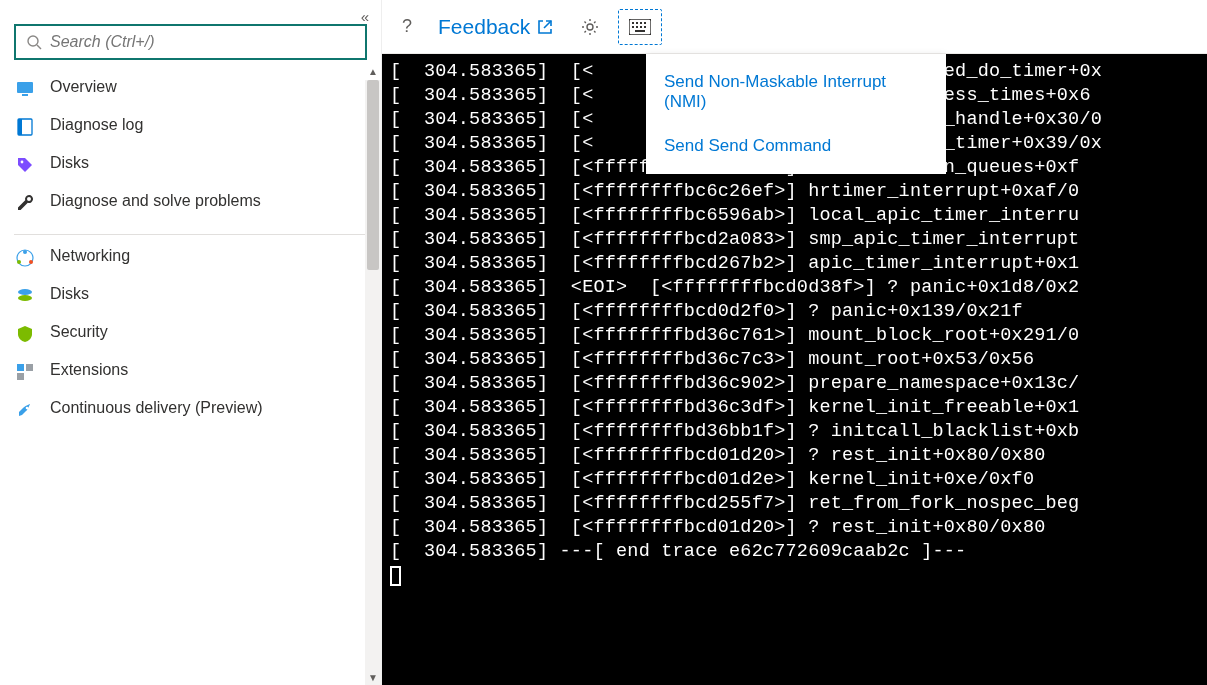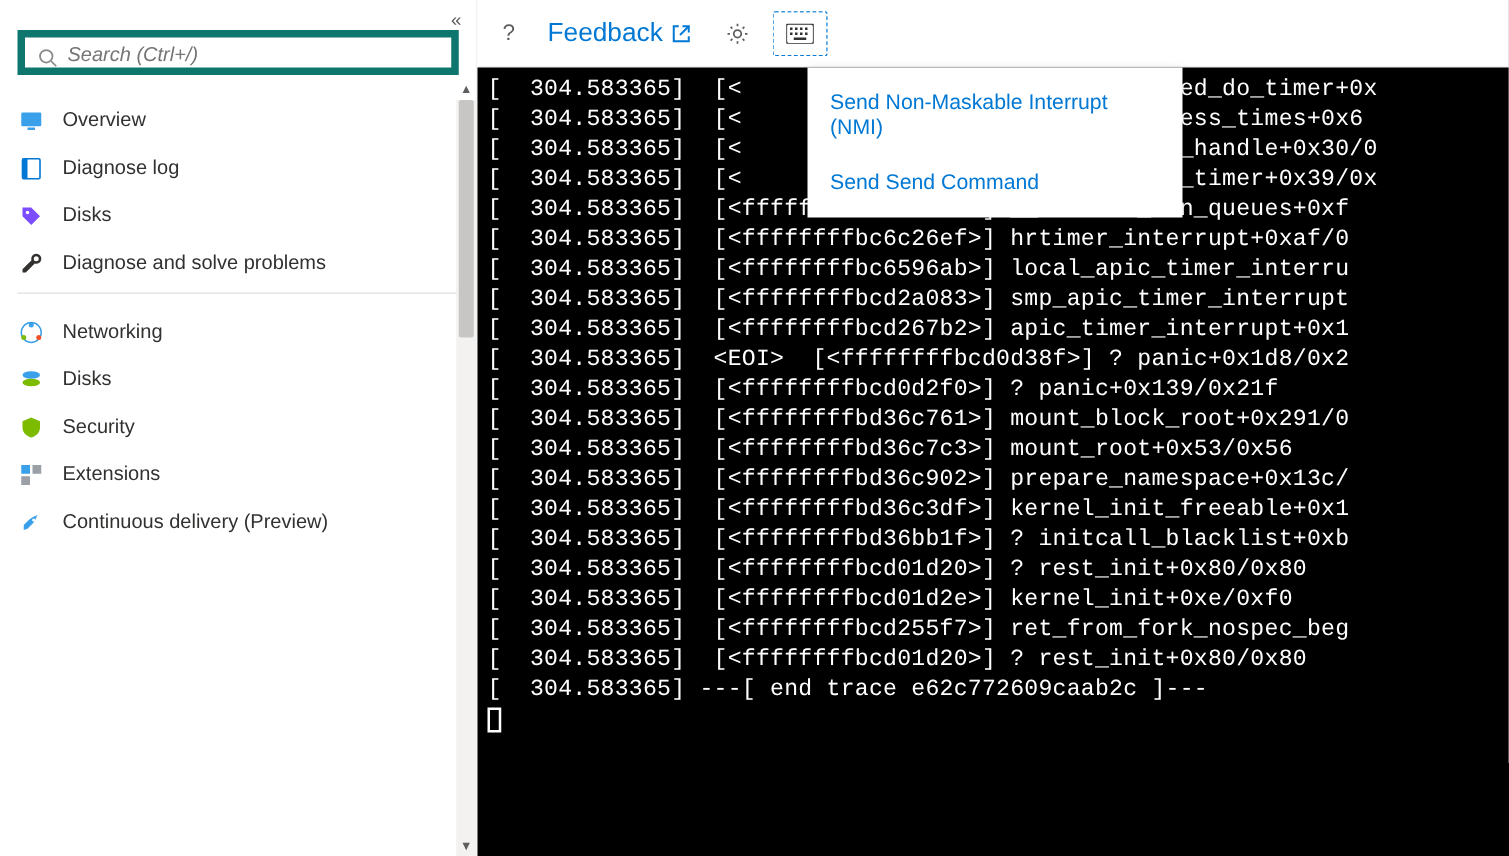--- a/index.html
+++ b/index.html
@@ -29,24 +29,24 @@
     top: 6px;
     right: 6px;
     width: 20px; height: 20px;
     font-size: 15px;
     color: #605e5c;
     cursor: pointer;
     display: flex; align-items: center; justify-content: center;
   }
   .search-wrap {
     margin: 8px 14px 14px 14px;
-    border: 6px solid #0f766e;
+    border: 2px solid #0f766e;
     height: 36px;
     display: flex;
-    align-items: flex-end;
+    align-items: center;
     padding: 0 10px;
     color: #605e5c;
   }
   .search-wrap .icon { margin-right: 8px; color: #8a8886; }
   .search-input {
     border: none; outline: none;
     flex: 1;
     font-size: 16px;
     font-style: italic;
     color: #605e5c;
@@ -73,21 +73,21 @@
     color: #605e5c;
     text-align: center;
     width: 100%;
   }
   .scroll-arrow.up { top: -14px; }
   .scroll-arrow.down { bottom: 2px; }
 
   .nav-list { padding: 4px 0 0 0; }
   .nav-item {
     display: flex;
-    align-items: center;
+    align-items: flex-start;
     height: 38px;
     padding: 0 14px;
     cursor: pointer;
     font-size: 16px;
     color: #323130;
   }
   .nav-item .icon {
     width: 22px; height: 22px;
     margin-right: 14px;
     display: inline-flex;

